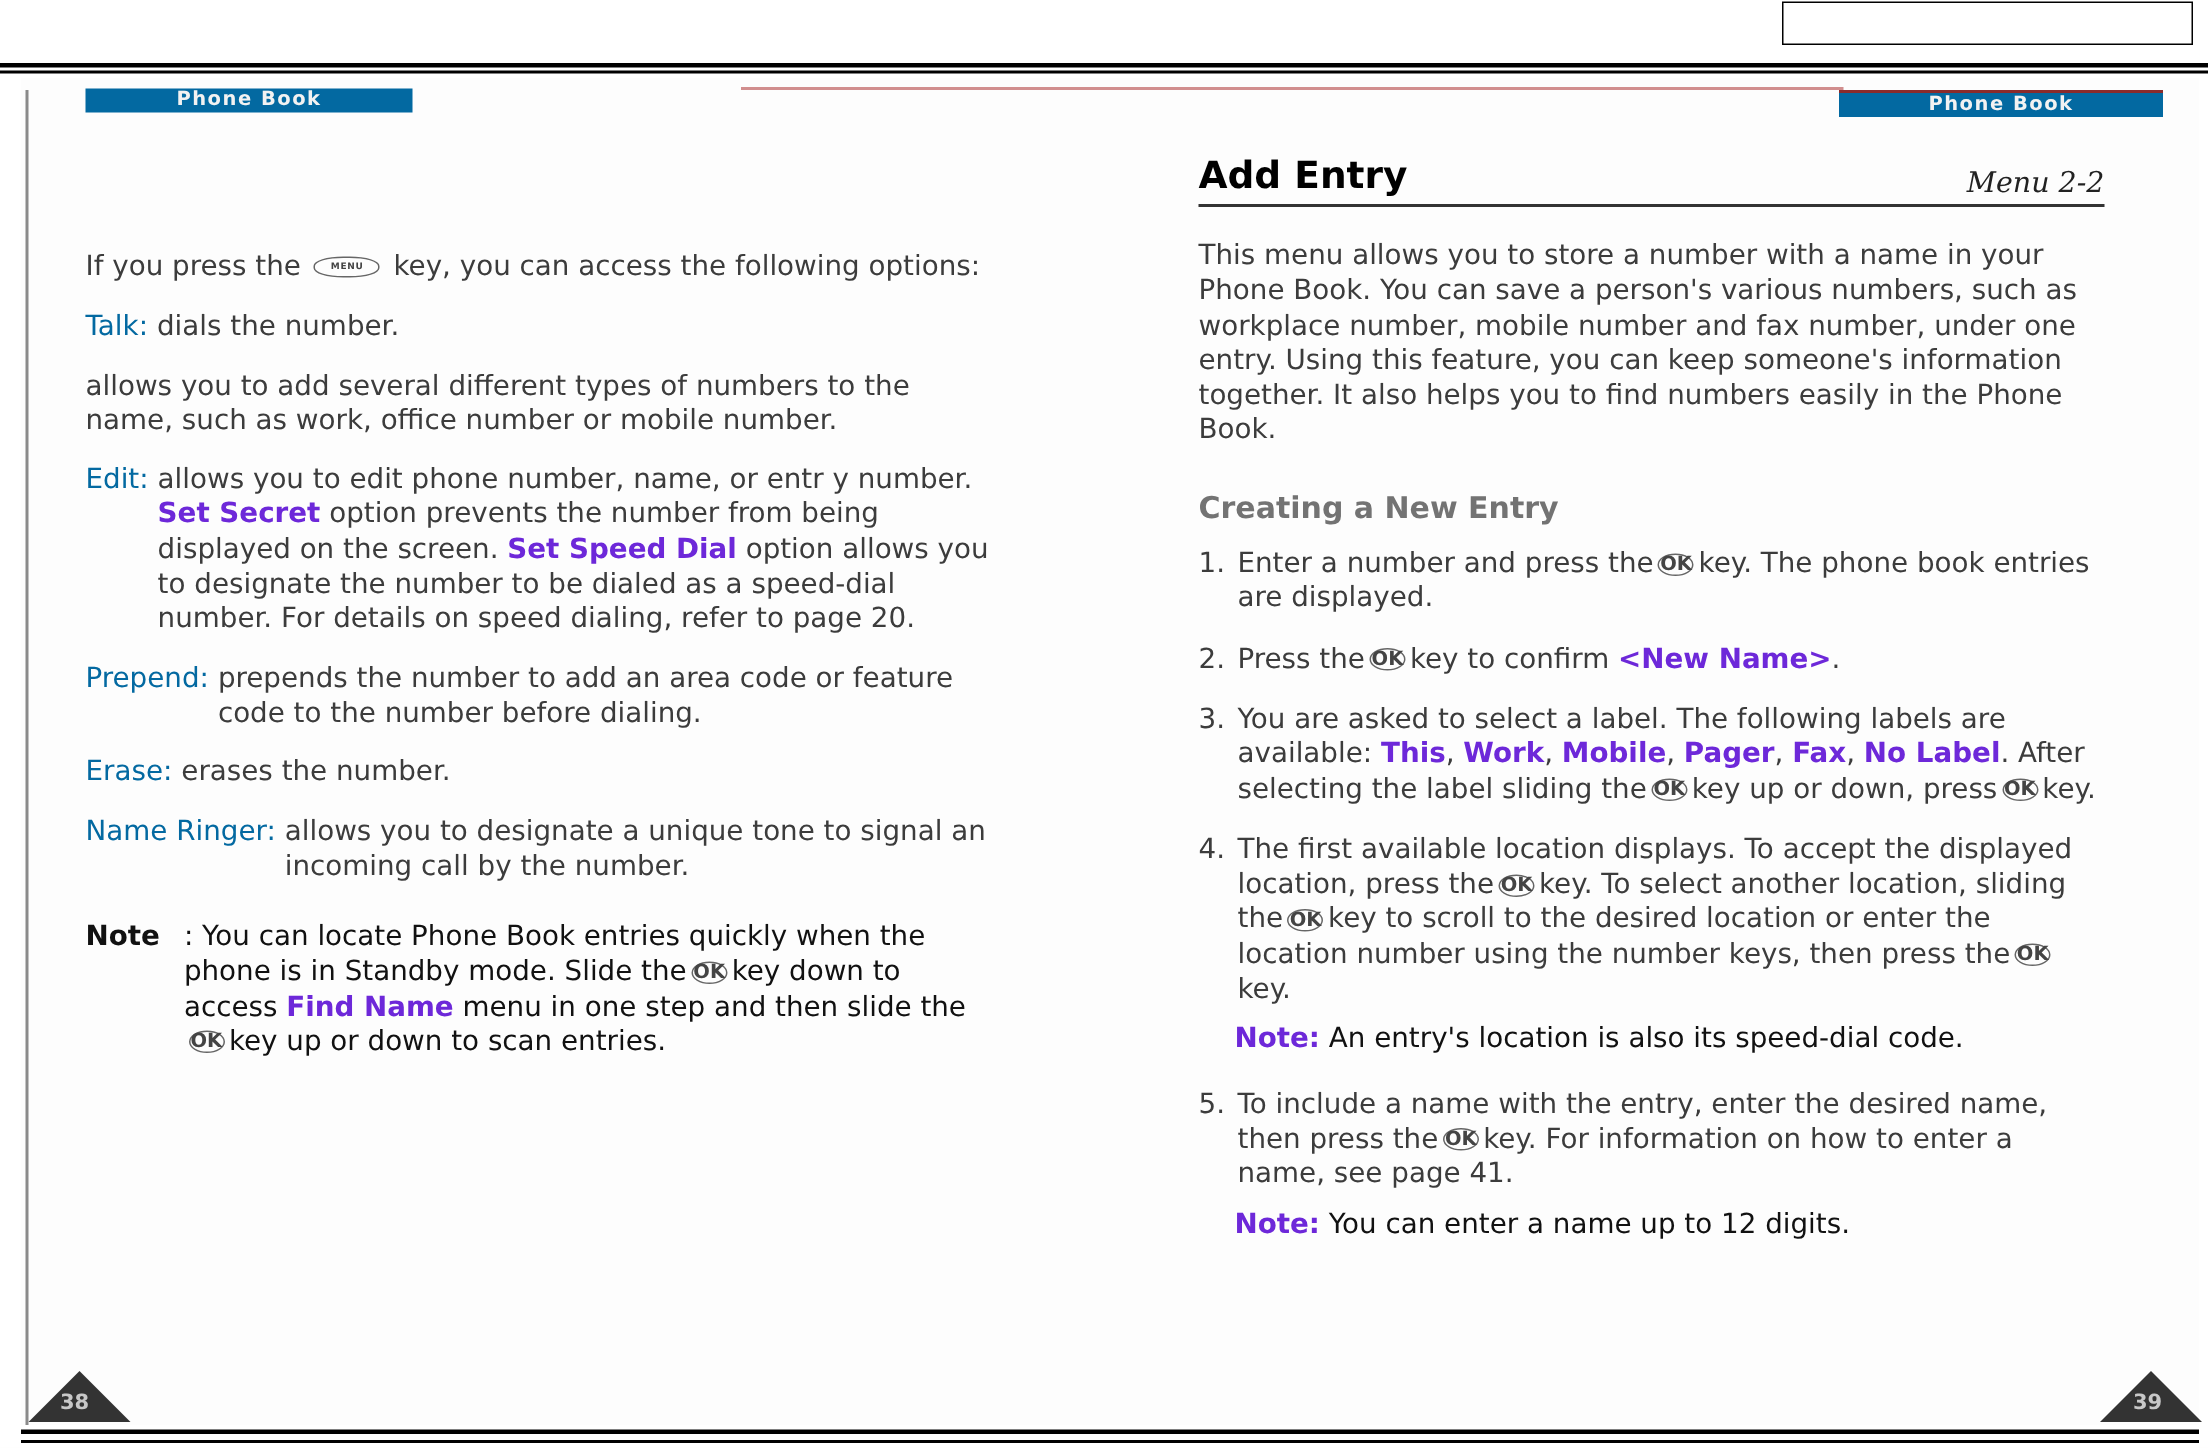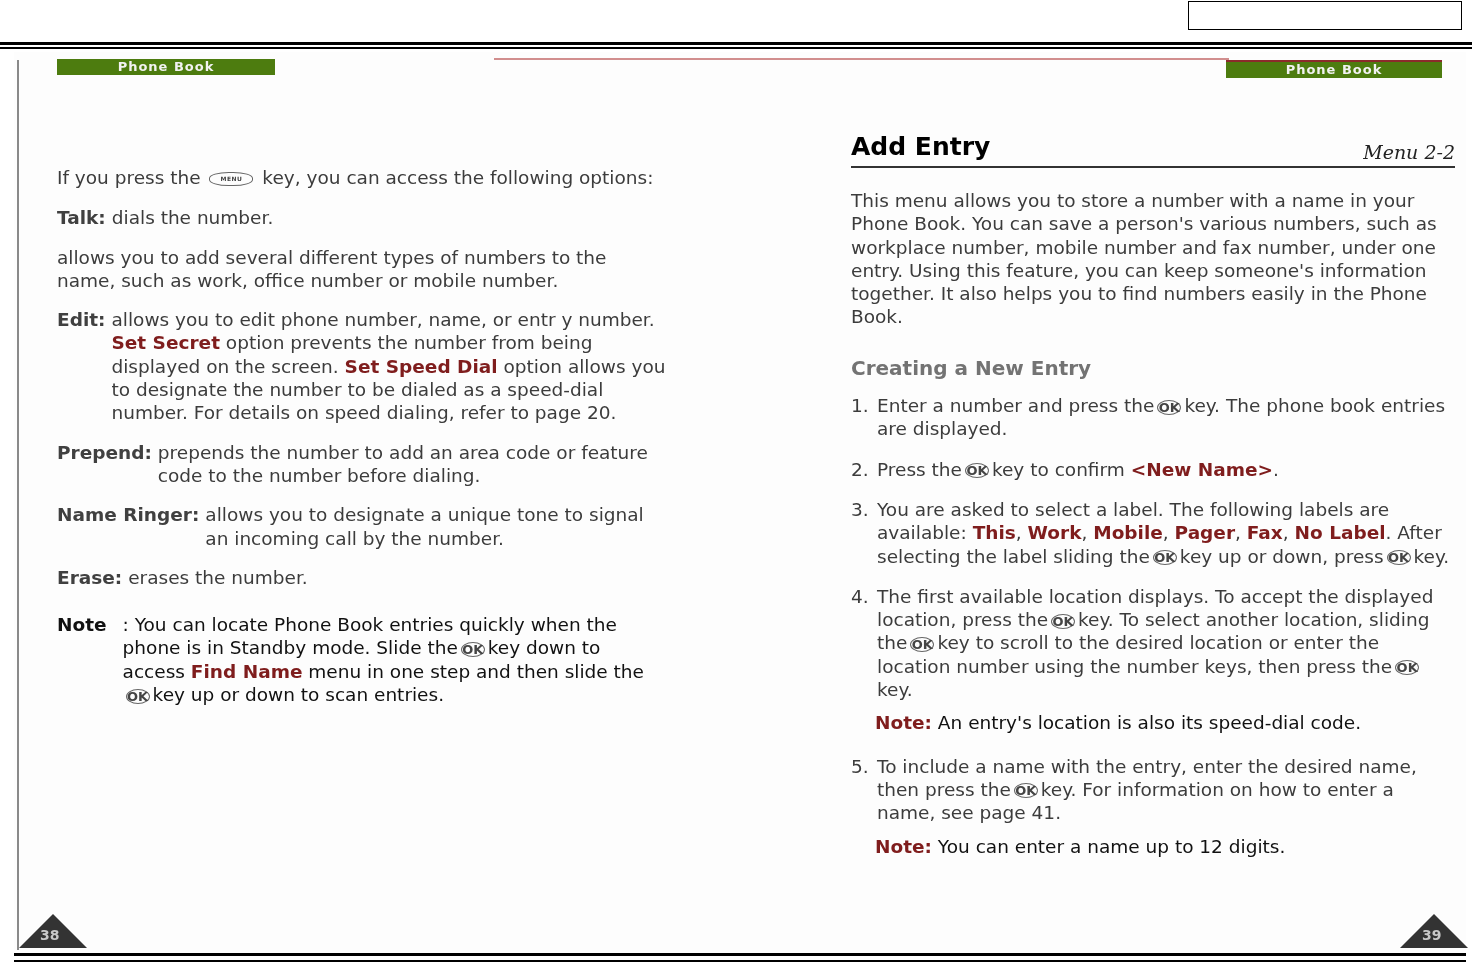--- a/index.html
+++ b/index.html
@@ -5,33 +5,33 @@
   html, body { margin: 0; padding: 0; }
   body {
     width: 1472px; height: 965px; position: relative; overflow: hidden;
     background: #ffffff; color: #3a3a3a;
     font-family: "DejaVu Sans", sans-serif;
   }
   .top-box { position: absolute; left: 1188px; top: 1px; width: 274px; height: 29px; border: 1.5px solid #000; box-sizing: border-box; }
   .rule-thick { position: absolute; left: 0; width: 1472px; background: #000; }
   .scan { position: absolute; left: 14px; top: 52px; width: 1452px; height: 898px; background: #fdfdfd; }
   .left-edge { position: absolute; left: 17px; top: 60px; width: 2px; height: 890px; background: #8a8a8a; }
-  .tab { position: absolute; height: 16px; background: #4d7c0f; color: #f2f2f2; font-weight: bold; font-size: 13px; letter-spacing: 1px; line-height: 16px; text-align: center; }
+  .tab { position: absolute; height: 16px; background: #0369a1; color: #f2f2f2; font-weight: bold; font-size: 13px; letter-spacing: 1px; line-height: 16px; text-align: center; }
   .tab-left { left: 57px; top: 59px; width: 218px; }
   .tab-right { left: 1226px; top: 60px; width: 216px; border-top: 2px solid #8b2b2b; }
   .red-line { position: absolute; left: 494px; top: 58px; width: 735px; height: 2px; background: #d18e8e; }
 
   .col { position: absolute; font-size: 18.5px; line-height: 23.3px; color: #3c3c3c; }
-  .col b { color: #7f1d1d; font-weight: 900; }
+  .col b { color: #6d28d9; font-weight: 900; }
   .left-col { left: 57px; top: 166px; width: 610px; }
-  .right-col { left: 851px; top: 100px; width: 604px; margin-top: 30px; }
+  .right-col { left: 799px; top: 100px; width: 604px; }
   p { margin: 0; }
   .para { margin-bottom: 17px; }
   .def { display: flex; margin-bottom: 16px; }
-  .def .term { color: #404040; font-weight: 700; white-space: nowrap; margin-right: 6px; }
+  .def .term { color: #0369a1; font-weight: 400; white-space: nowrap; margin-right: 6px; }
   .def .desc { flex: 1; }
   .note-left { display: flex; margin-top: 24px; color: #111; }
   .note-left .term { font-weight: 900; margin-right: 16px; }
 
   .key-icon { display: inline-block; vertical-align: middle; width: 24px; height: 15px; border: 1.5px solid #666; border-radius: 50%; font-size: 13px; line-height: 14px; text-align: center; color: #444; font-weight: bold; margin: 0 3px; box-sizing: border-box; }
   .menu-key { width: 44px; height: 14px; font-size: 6px; line-height: 11px; border-radius: 45%; letter-spacing: 0.5px; }
 
   .heading-row { display: flex; justify-content: space-between; align-items: flex-end; border-bottom: 2px solid #333; padding-bottom: 2px; }
   .h1 { font-size: 25px; font-weight: 900; color: #000; line-height: 34px; }
   .menu-ref { font-family: "DejaVu Serif", serif; font-style: italic; font-size: 19px; color: #222; }
@@ -76,26 +76,26 @@
   </div>
   <div class="def">
     <span class="term">Edit:</span>
     <span class="desc"><span>allows you to edit phone number, name, or entr y number. </span><b>Set Secret</b><span> option prevents the number from being displayed on the screen. </span><b>Set Speed Dial</b><span> option allows you to designate the number to be dialed as a speed-dial number. For details on speed dialing, refer to page 20.</span></span>
   </div>
   <div class="def">
     <span class="term">Prepend:</span>
     <span class="desc">prepends the number to add an area code or feature code to the number before dialing.</span>
   </div>
   <div class="def">
+    <span class="term">Erase:</span>
+    <span class="desc">erases the number.</span>
+  </div>
+  <div class="def">
     <span class="term">Name Ringer:</span>
     <span class="desc">allows you to designate a unique tone to signal an incoming call by the number.</span>
-  </div>
-  <div class="def">
-    <span class="term">Erase:</span>
-    <span class="desc">erases the number.</span>
   </div>
 
   <div class="note-left">
     <span class="term">Note</span>
     <span><span>: You can locate Phone Book entries quickly when the phone is in Standby mode. Slide the</span><span class="key-icon">OK</span><span>key down to access</span> <b>Find Name</b> <span>menu in one step and then slide the</span><span class="key-icon">OK</span><span>key up or down to scan entries.</span></span>
   </div>
 </div>
 
 <div class="page-tri" style="left:19px;top:914px;"></div>
 <div class="page-num" style="left:40px;top:927px;">38</div>

